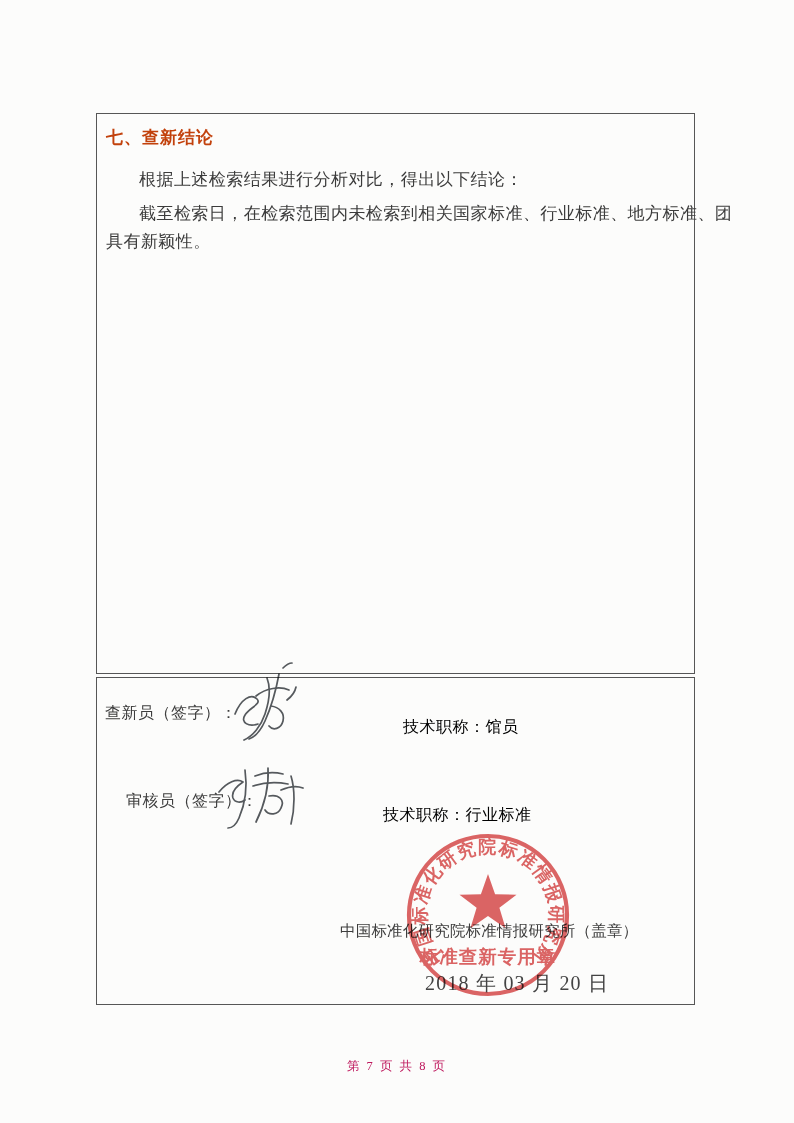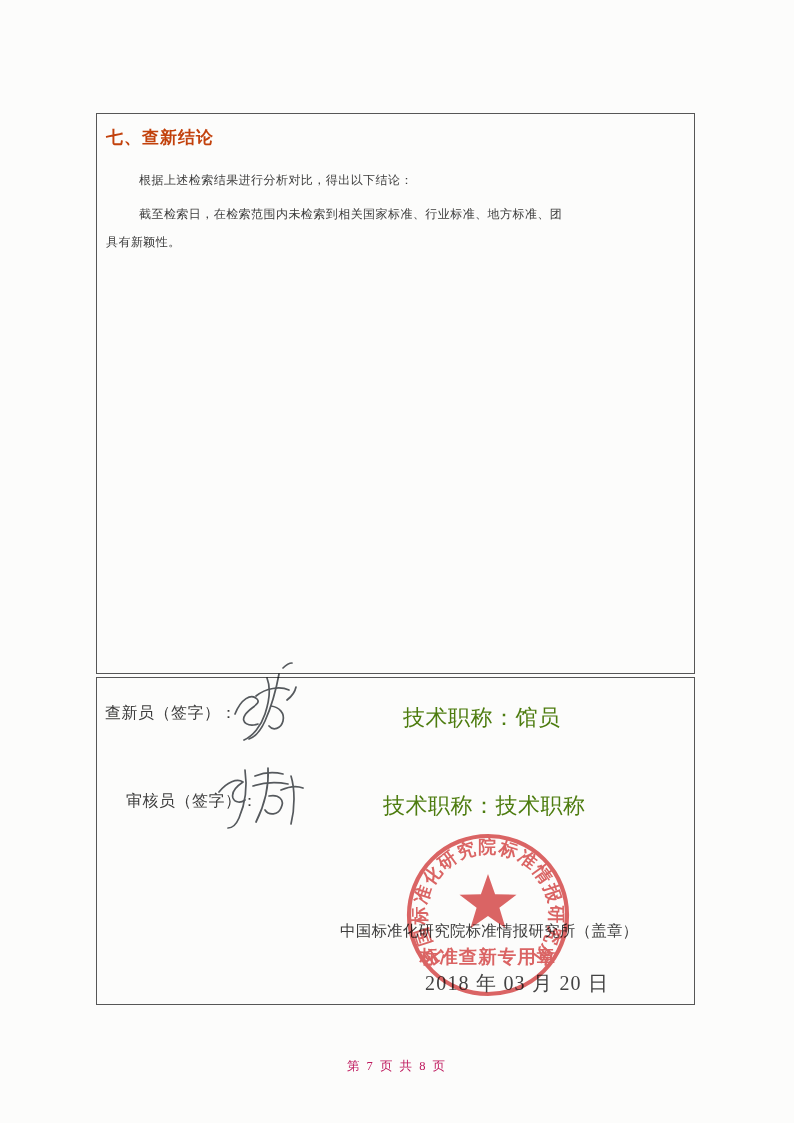--- a/index.html
+++ b/index.html
@@ -16,32 +16,32 @@
   
   .box { position: absolute; border: 1.6px solid #565656; background: transparent; }
   .box-conclusion { left: 96px; top: 113px; width: 599px; height: 561px; }
   .section-title {
     position: absolute; left: 9px; top: 12px;
     font-size: 17px; font-weight: bold; color: #c2410c;
     letter-spacing: 1px; white-space: nowrap;
   }
   .body-lines { position: absolute; left: 9px; top: 52px; width: 582px; }
   .body-line {
-    font-size: 12px; line-height: 28.6px; letter-spacing: 0.45px;
+    font-size: 17px; line-height: 28.6px; letter-spacing: 0.45px;
     color: #3b3b3b; white-space: nowrap;
   }
   .body-line.indent { padding-left: 33px; }
   .body-line.gap-top { margin-top: 5px; }
 
   
   .box-signatures { left: 96px; top: 677px; width: 599px; height: 328px; }
   .sig-row { position: absolute; font-size: 16px; letter-spacing: 0.5px; white-space: nowrap; color: #3d3d3d; }
   .sig-row-1 { left: 8px; top: 25px; }
   .sig-row-2 { left: 8px; top: 113px; margin-left: 21px; }
-  .tech-title { position: absolute; font-size: 22px; letter-spacing: 0.5px; white-space: nowrap; color: #4d7c0f; }
+  .tech-title { position: absolute; font-size: 16px; letter-spacing: 0.5px; white-space: nowrap; color: #000000; margin-top: 14px; }
   .tech-1 { left: 306px; top: 25px; }
   .tech-2 { left: 286px; top: 113px; }
 
   .org-line {
     position: absolute; left: 243px; top: 243px;
     font-size: 15.5px; letter-spacing: 0.2px; white-space: nowrap; color: #3d3d3d;
   }
   .issue-date {
     position: absolute; left: 328px; top: 292px;
     font-size: 20px; letter-spacing: 1.2px; white-space: nowrap; color: #434343;
@@ -84,21 +84,21 @@
       <div class="body-line">具有新颖性。</div>
     </div>
   </div>
 
   <div class="box box-signatures">
 
     <div class="sig-row sig-row-1">查新员（签字）：</div>
     <div class="tech-title tech-1"><span>技术职称：</span><span>馆员</span></div>
 
     <div class="sig-row sig-row-2">审核员（签字）：</div>
-    <div class="tech-title tech-2"><span>技术职称：</span><span>技术职称</span></div>
+    <div class="tech-title tech-2"><span>技术职称：</span><span>行业标准</span></div>
 
     <svg class="handwriting sig-hand-1" width="74" height="86" viewBox="0 0 74 86">
       <path d="M10,52 c6,-15 16,-21 22,-15 c5,5 -8,9 -12,16 c-5,8 4,12 13,9"></path>
       <path d="M42,16 c4,10 2,24 -2,36 c-4,12 -12,22 -21,26"></path>
       <path d="M31,34 c10,-8 24,-10 33,-6"></path>
       <path d="M54,12 c-2,11 -6,29 -14,47 c-5,11 -10,16 -16,18"></path>
       <path d="M46,44 c8,1 14,7 12,15 c-2,8 -10,10 -14,5"></path>
       <path d="M58,6 c3,-3 6,-5 9,-5"></path>
       <path d="M62,38 c4,-3 8,-8 9,-13"></path>
     </svg>

